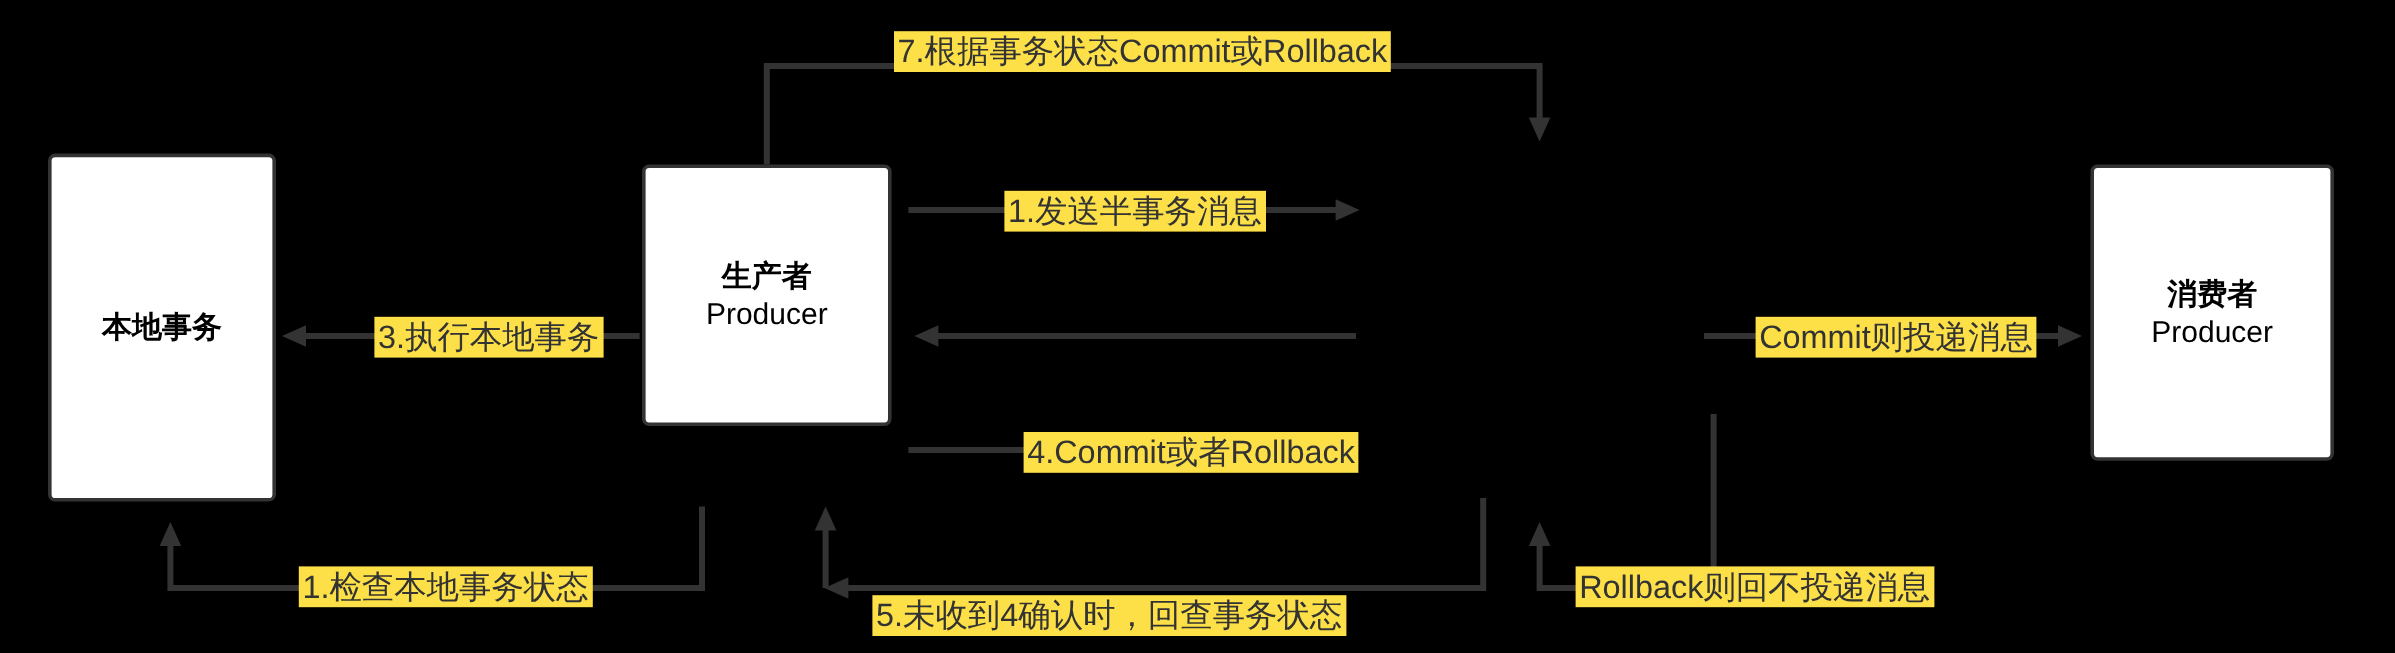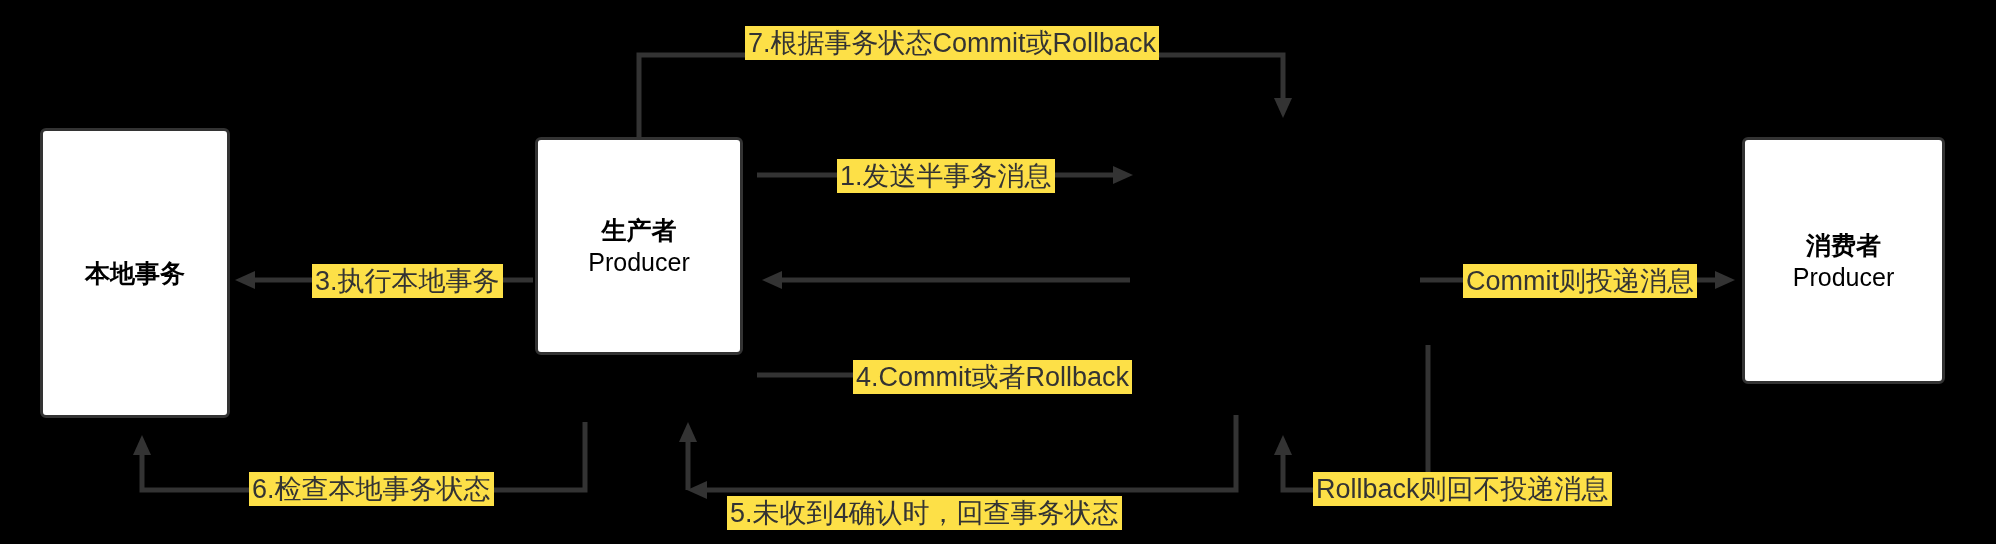--- a/index.html
+++ b/index.html
@@ -133,19 +133,19 @@
 
   <div class="edge-label" style="left:837px; top:159px;text-align:center;">1.发送半事务消息</div>
 
 
   <div class="edge-label" style="left:295px; top:264px;margin-left:17px;">3.执行本地事务</div>
 
   <div class="edge-label" style="left:806px; top:360px;margin-left:47px;">4.Commit或者Rollback</div>
 
   <div class="edge-label" style="left:727px; top:496px;">5.未收到4确认时，回查事务状态</div>
 
-  <div class="edge-label" style="left:249px; top:472px;">6.检查本地事务状态</div>
+  <div class="edge-label" style="left:249px; top:472px;">1.检查本地事务状态</div>
 
   <div class="edge-label" style="left:1463px; top:264px;">Commit则投递消息</div>
 
   <div class="edge-label" style="left:1313px; top:472px;">Rollback则回不投递消息</div>
 
 </div>
 
 </body></html>

